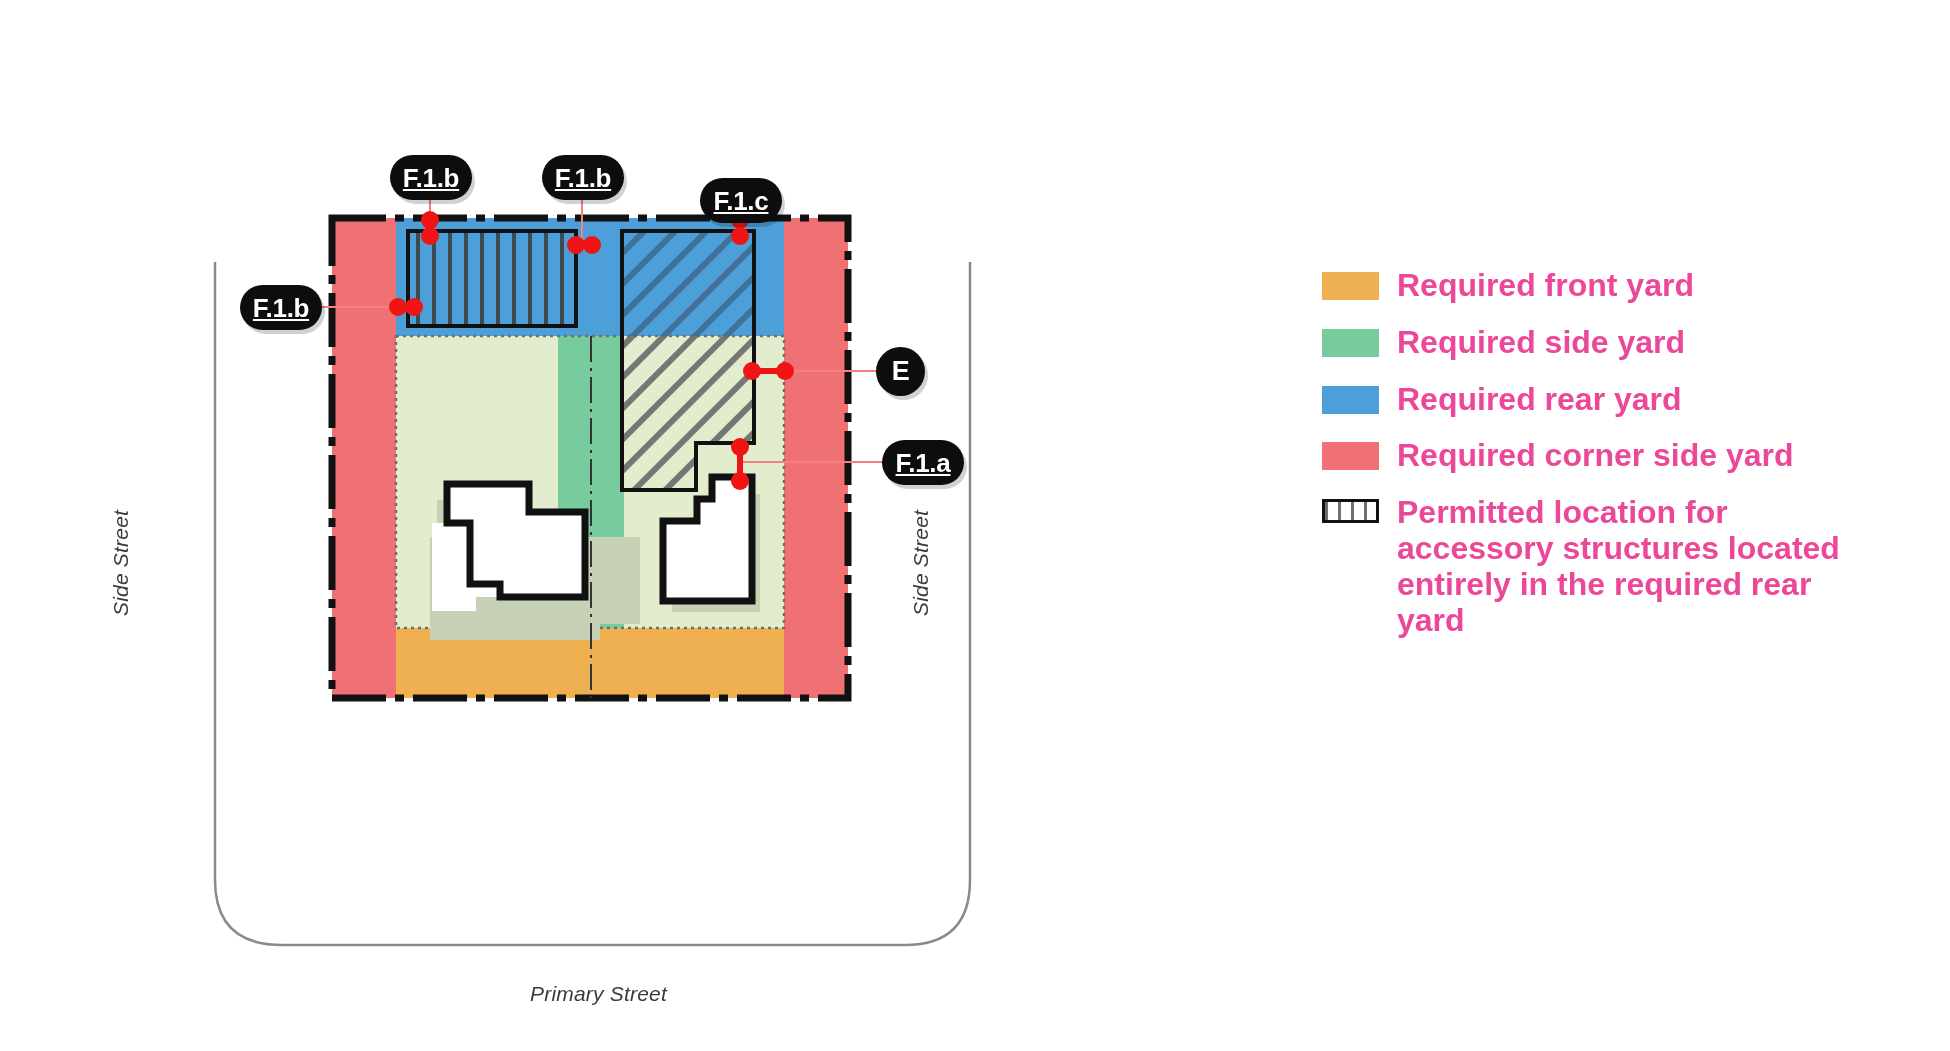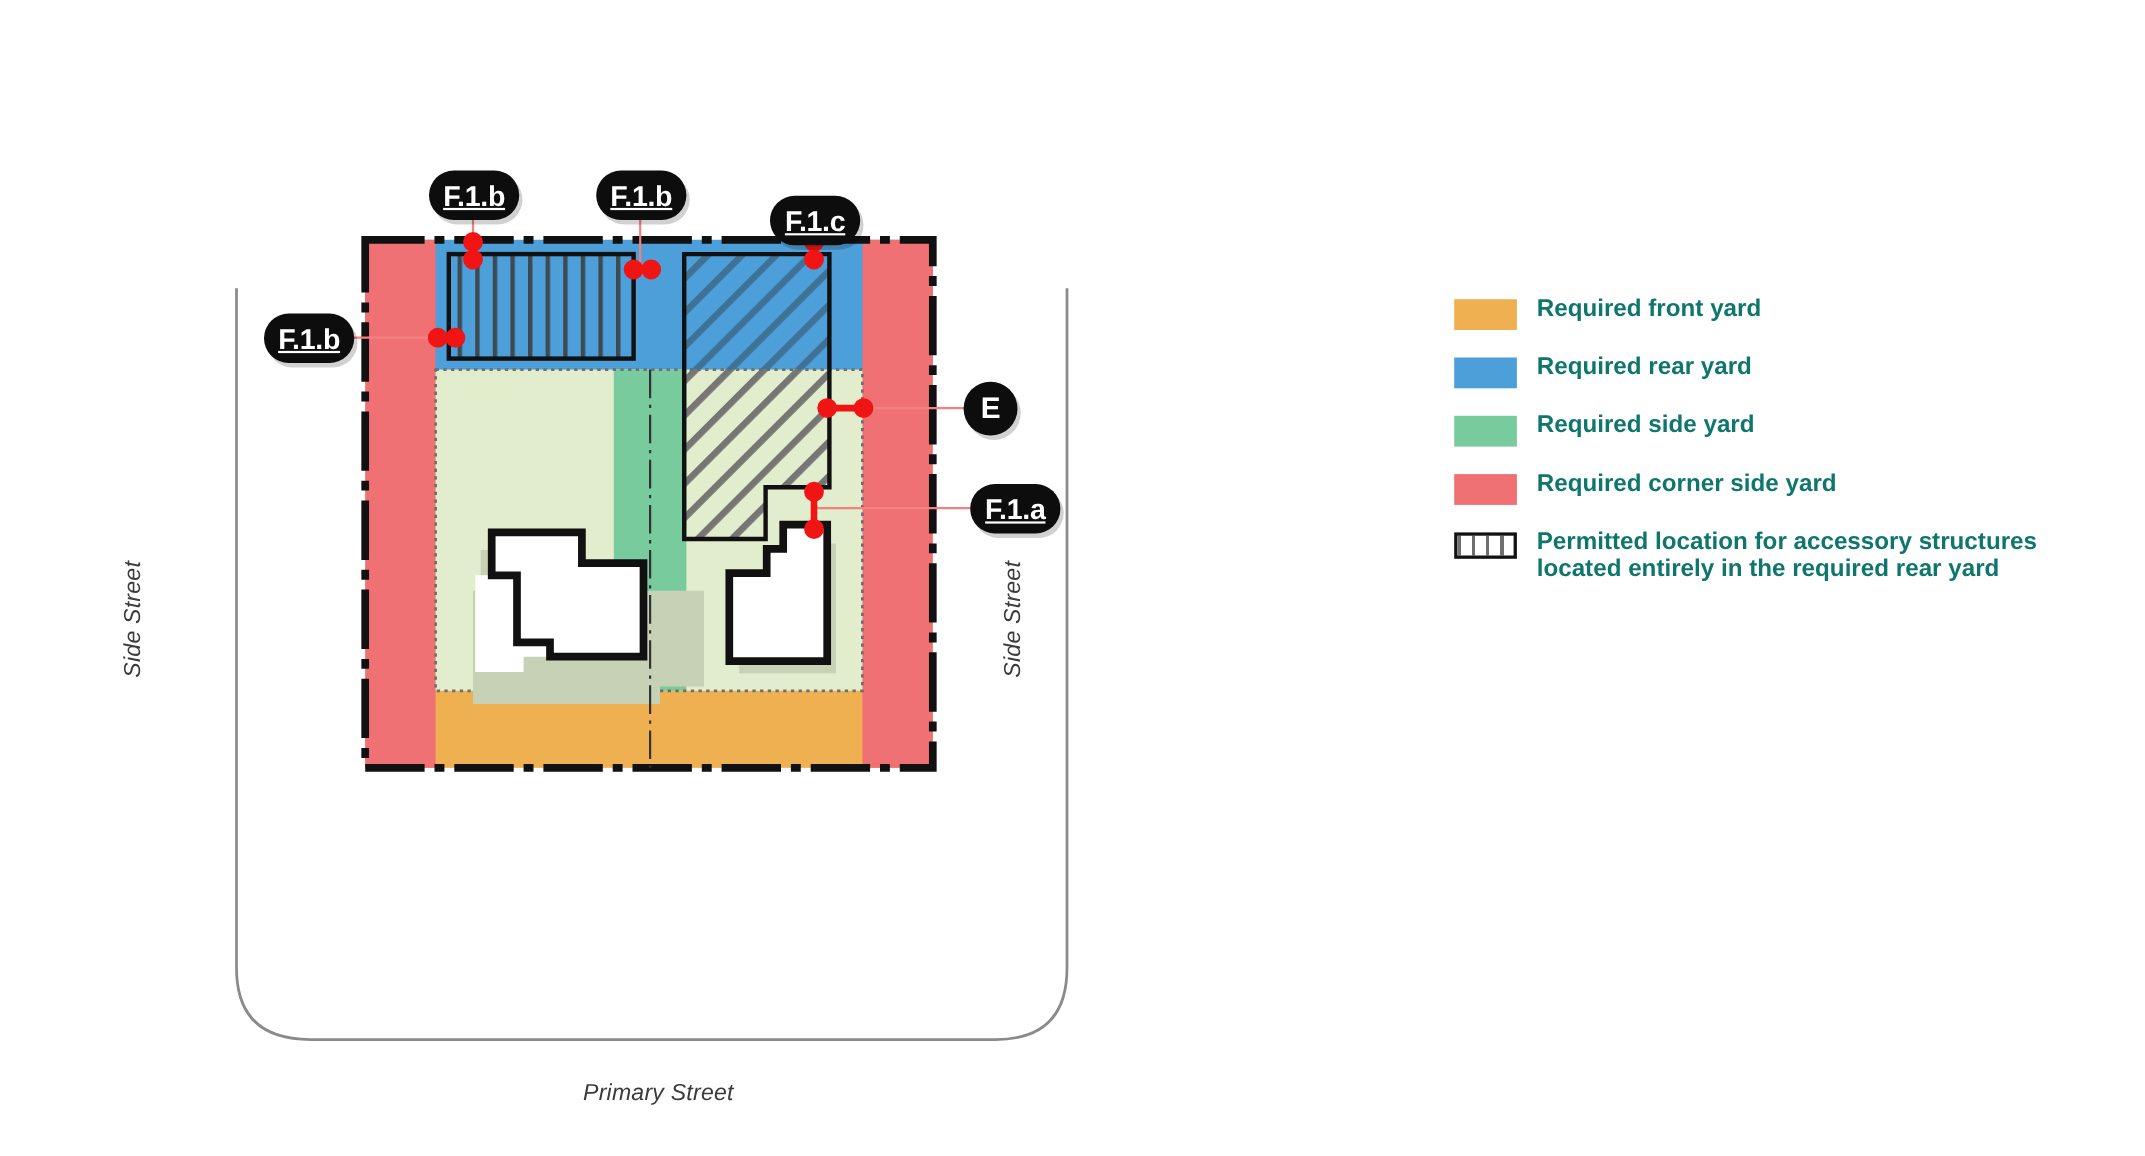--- a/index.html
+++ b/index.html
@@ -38,21 +38,21 @@
   .legend-row:last-child{margin-bottom:0;}
   .swatch{width:57px;height:28px;flex:0 0 57px;margin-right:18px;margin-top:4px;}
   .swatch.hatch{border:3px solid #111;height:24px;box-sizing:border-box;
                 background-color:#ffffff;}
   .swatch.v-hatch{
      background-image:repeating-linear-gradient(90deg,
         #6f6f6f 0 3px, rgba(0,0,0,0) 3px 13px);}
   .swatch.d-hatch{
      background-image:repeating-linear-gradient(135deg,
         #6f6f6f 0 3px, rgba(0,0,0,0) 3px 13px);}
-  .legend-text{font-size:22px;line-height:1.12;font-weight:600;color:#0f766e;
+  .legend-text{font-size:32px;line-height:1.12;font-weight:600;color:#ec4899;
                max-width:480px;}
 </style>
 </head>
 <body>
 
 <div id="stage">
 
   <div id="diagram">
 
     <svg id="diagram-svg" width="1290" height="1051" viewBox="0 0 1290 1051">
@@ -180,30 +180,30 @@
   </div>
 
   <div id="legend">
 
     <div class="legend-row">
       <div class="swatch" style="background:#EFB052"></div>
       <div class="legend-text">Required front yard</div>
     </div>
 
     <div class="legend-row">
+      <div class="swatch" style="background:#78CB9C"></div>
+      <div class="legend-text">Required side yard</div>
+    </div>
+
+    <div class="legend-row">
       <div class="swatch" style="background:#4C9FD8"></div>
       <div class="legend-text">Required rear yard</div>
     </div>
 
     <div class="legend-row">
-      <div class="swatch" style="background:#78CB9C"></div>
-      <div class="legend-text">Required side yard</div>
-    </div>
-
-    <div class="legend-row">
       <div class="swatch" style="background:#F07173"></div>
       <div class="legend-text">Required corner side yard</div>
     </div>
 
     <div class="legend-row">
       <div class="swatch hatch v-hatch"></div>
       <div class="legend-text">Permitted location for accessory structures located entirely in the required rear yard</div>
     </div>
 
 

